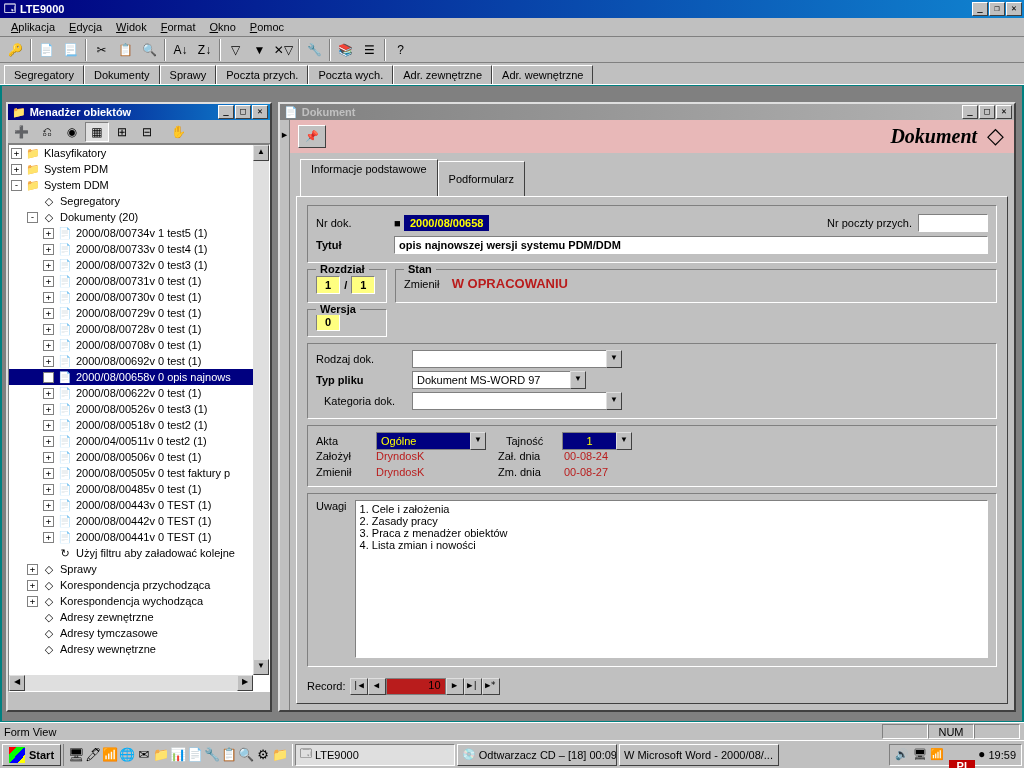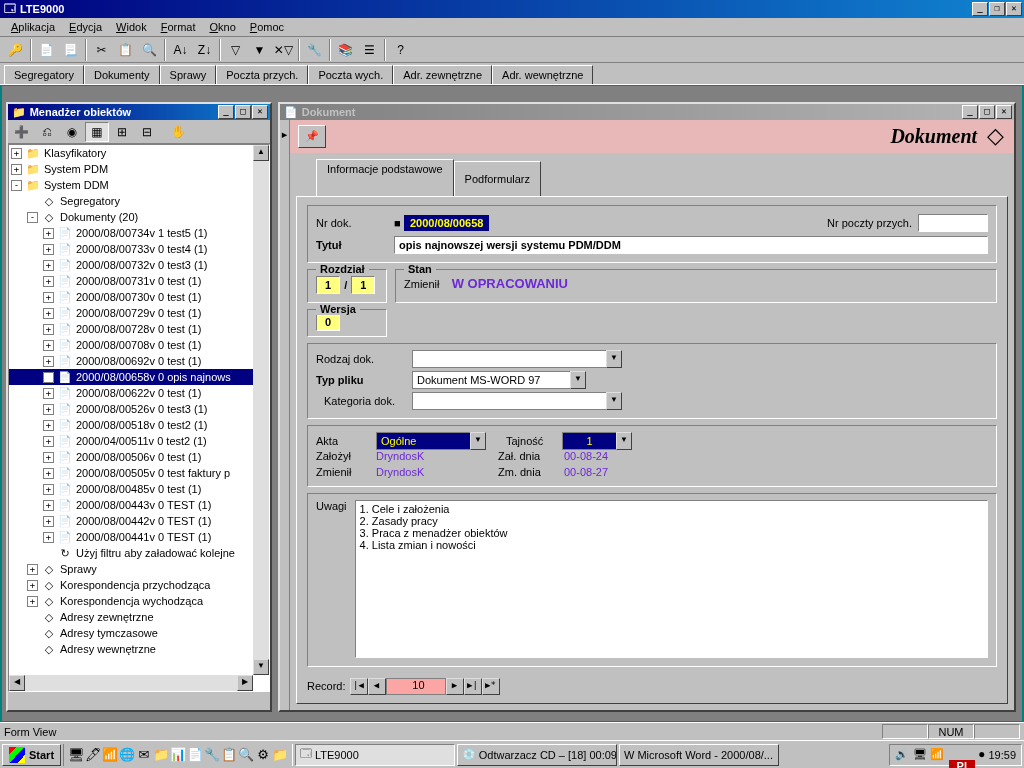--- a/index.html
+++ b/index.html
@@ -26,48 +26,48 @@
 .tree-row .exp { width: 11px; height: 11px; border: 1px solid #808080; text-align: center; line-height: 8px; font-size: 9px; margin-right: 3px; background: #fff; font-family: monospace; }
 .tree-row .noexp { width: 11px; margin-right: 3px; }
 .tree-row .ico { width: 16px; height: 13px; margin-right: 3px; display: inline-block; font-size: 11px; text-align: center; }
 .tree-row.sel { background: #000080; color: #fff; }
 .ind0 { padding-left: 2px; } .ind1 { padding-left: 18px; } .ind2 { padding-left: 34px; }
 .doc-header { background: #e8b8b8; height: 34px; display: flex; align-items: center; justify-content: space-between; padding: 0 10px 0 8px; }
 .doc-header .right { display: flex; align-items: center; gap: 10px; }
 .doc-header .dtitle { font-size: 20px; font-weight: bold; font-style: italic; font-family: "Times New Roman", serif; }
 .form-tabs { display: flex; margin: 6px 0 0 10px; }
 .form-tabs .ftab { padding: 3px 10px; background: #c0c0c0; border: 1px solid #fff; border-right-color: #404040; border-bottom: none; cursor: pointer; }
-.form-tabs .ftab.active { background: #c0c0c0; position: relative; z-index: 2; margin-left: 16px; }
+.form-tabs .ftab.active { background: #c0c0c0; position: relative; z-index: 2; }
 .form-tabs .ftab.inactive { margin-top: 2px; padding: 11px 10px; }
 .form-body { background: #c0c0c0; margin: 0 6px 6px 6px; padding: 8px 10px; border: 1px solid #fff; border-right-color: #404040; border-bottom-color: #404040; height: 528px; display: flex; flex-direction: column; gap: 6px; overflow: hidden; }
 .field-row { display: flex; align-items: center; gap: 6px; }
 .lbl { width: 72px; }
 .lbl-b { font-weight: bold; width: 72px; }
 .val-hl { background: #000080; color: #ffff00; padding: 2px 6px; font-weight: bold; }
 .textfield { background: #fff; border: 1px solid #808080; border-right-color: #fff; border-bottom-color: #fff; padding: 2px 4px; height: 18px; }
 .group { border: 1px solid #808080; border-right-color: #fff; border-bottom-color: #fff; padding: 6px 8px 8px 8px; position: relative; }
 .group-title { position: absolute; top: -7px; left: 8px; background: #c0c0c0; padding: 0 4px; font-weight: bold; }
 .yellow-box { background: #ffff80; border: 1px solid #808080; border-right-color: #fff; border-bottom-color: #fff; padding: 2px 8px; font-weight: bold; }
 .combo { display: flex; }
 .combo .cb-input { background: #fff; border: 1px solid #808080; border-right: none; padding: 2px 4px; height: 18px; flex: 1; }
 .combo .cb-btn { width: 16px; height: 18px; background: #c0c0c0; border: 1px solid #dfdfdf; border-right-color: #404040; border-bottom-color: #404040; text-align: center; font-size: 8px; line-height: 14px; cursor: pointer; }
-.red-text { color: #6d28d9; }
+.red-text { color: #b91c1c; }
 .statusbar { position: absolute; left: 0; right: 0; background: #c0c0c0; }
 .status-top { bottom: 28px; height: 18px; display: flex; align-items: center; border-top: 1px solid #fff; padding: 0 4px; }
 .status-top .cell { border: 1px solid #808080; border-right-color: #fff; border-bottom-color: #fff; padding: 1px 8px; height: 15px; }
 .taskbar { position: absolute; bottom: 0; left: 0; right: 0; height: 28px; background: #c0c0c0; border-top: 1px solid #fff; display: flex; align-items: center; padding: 2px; gap: 2px; }
 .start-btn { display: flex; align-items: center; gap: 4px; padding: 2px 6px; border: 1px solid #fff; border-right-color: #404040; border-bottom-color: #404040; font-weight: bold; cursor: pointer; height: 22px; }
 .ql { display: flex; gap: 1px; padding: 0 4px; border-left: 1px solid #808080; border-right: 1px solid #fff; height: 22px; align-items: center;}
 .ql span { width: 16px; text-align: center; cursor: pointer; font-size: 13px;}
 .task { flex: 0 0 160px; height: 22px; border: 1px solid #fff; border-right-color: #404040; border-bottom-color: #404040; padding: 2px 4px; display: flex; align-items: center; gap: 3px; cursor: pointer; overflow: hidden; white-space: nowrap; }
 .task.active { border: 1px solid #808080; border-right-color: #fff; border-bottom-color: #fff; background: #dfdfdf; }
 .tray { margin-left: auto; border: 1px solid #808080; border-right-color: #fff; border-bottom-color: #fff; padding: 2px 5px; display: flex; align-items: center; gap: 4px; height: 22px; }
 .record-nav { display: flex; align-items: center; gap: 0; height: 18px; margin-top: 4px; }
 .record-nav .nbtn { width: 18px; height: 17px; background: #c0c0c0; border: 1px solid #dfdfdf; border-right-color: #404040; border-bottom-color: #404040; text-align: center; font-size: 9px; line-height: 13px; cursor: pointer; font-family: monospace;}
-.record-nav .ninput { width: 60px; height: 17px; background: #fca5a5; border: 1px solid #808080; text-align: right; padding: 0 20px; }
+.record-nav .ninput { width: 60px; height: 17px; background: #b91c1c; border: 1px solid #808080; text-align: right; padding: 0 4px; }
 .scrollbar-v { position: absolute; right: 0; top: 0; bottom: 16px; width: 16px; background: #dfdfdf; }
 .scrollbar-h { position: absolute; left: 0; right: 16px; bottom: 0; height: 16px; background: #dfdfdf; }
 .sb-btn { width: 16px; height: 16px; background: #c0c0c0; border: 1px solid #dfdfdf; border-right-color: #404040; border-bottom-color: #404040; position: absolute; text-align: center; font-size: 8px; line-height: 12px;}
 .obj-toolbar { background: #c0c0c0; height: 24px; display:flex; align-items:center; padding: 2px; gap:1px; border-bottom: 1px solid #808080;}
 .obj-toolbar .ot { width: 24px; height: 20px; border: 1px solid #c0c0c0; display:flex; align-items:center; justify-content:center; cursor:pointer; font-size:12px;}
 .obj-toolbar .ot.pressed { border: 1px solid #808080; border-right-color:#fff; border-bottom-color:#fff; background:#dfdfdf;}
 .logo-ico { width:16px; height:16px; display:inline-block; background: linear-gradient(135deg,#ff0000 25%, #00ff00 25% 50%, #0000ff 50% 75%, #ffff00 75%); }
 </style>
 </head>
 <body>

